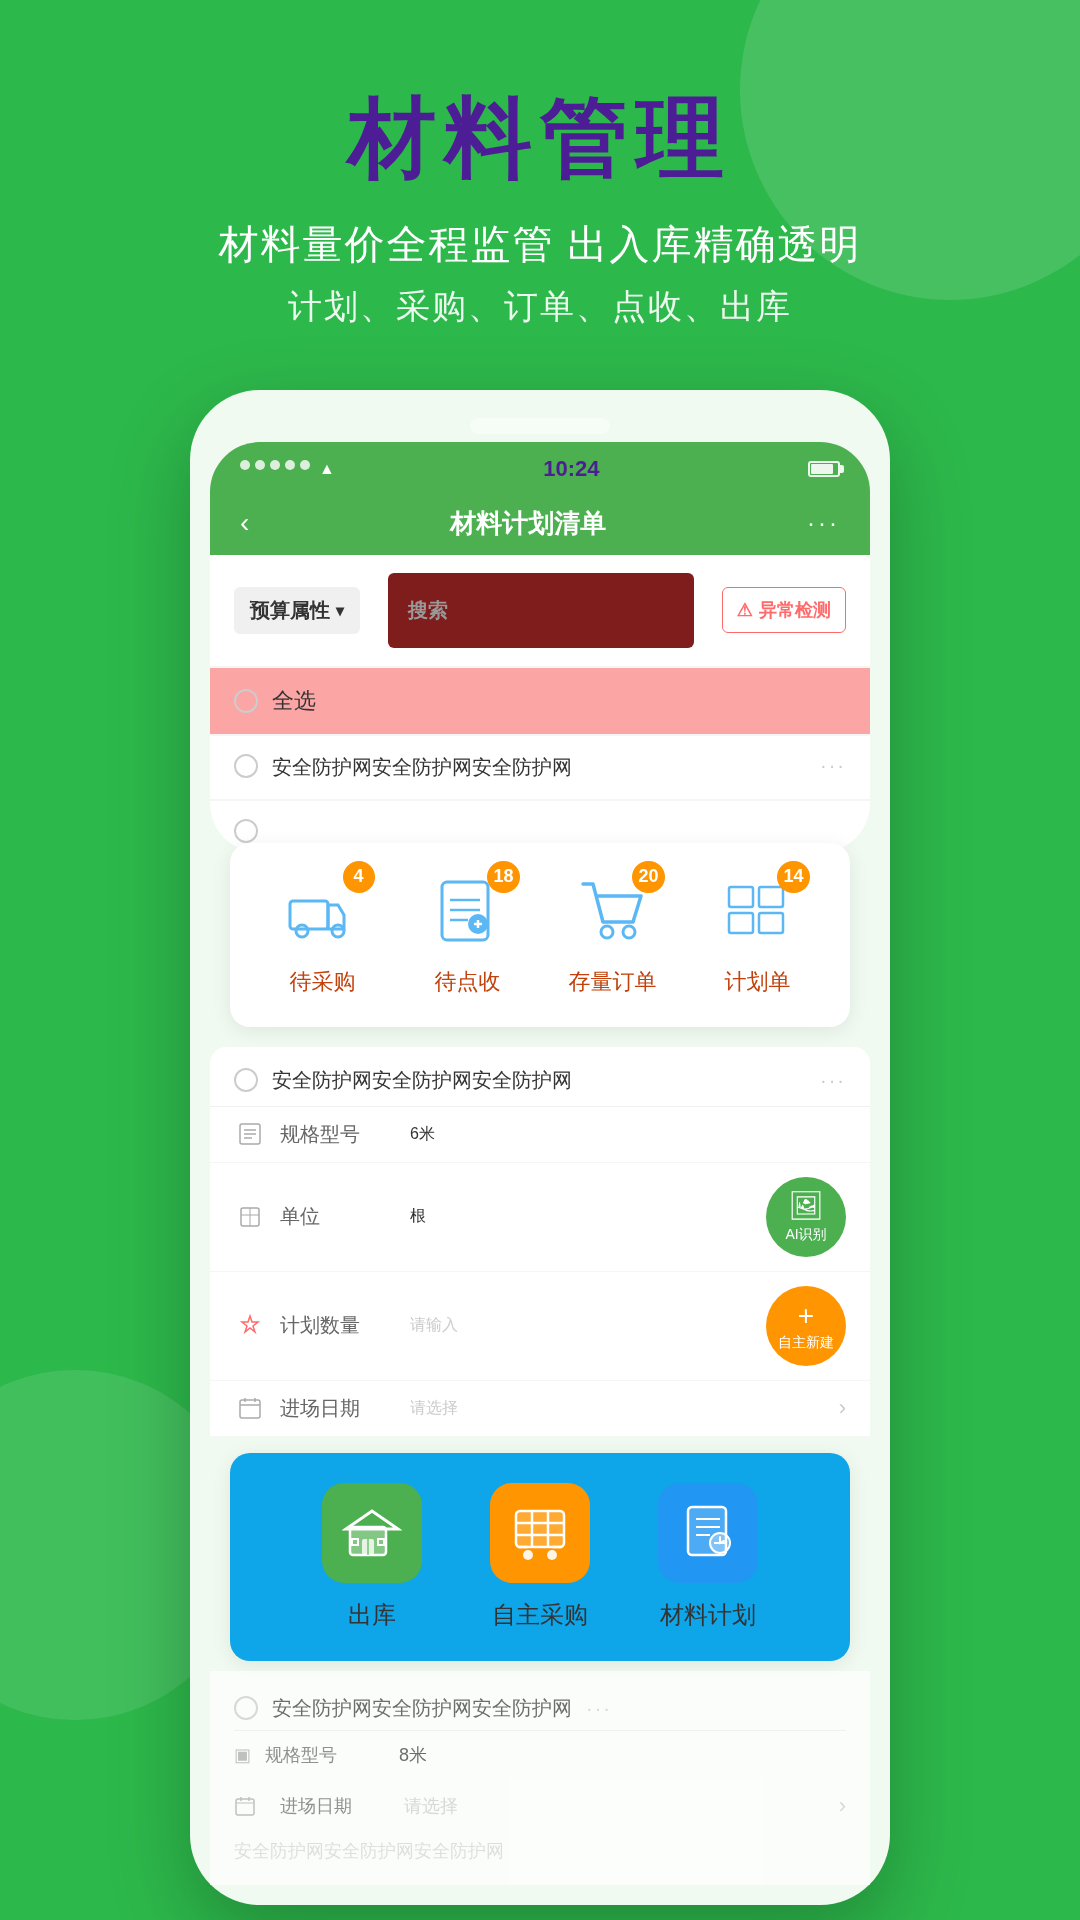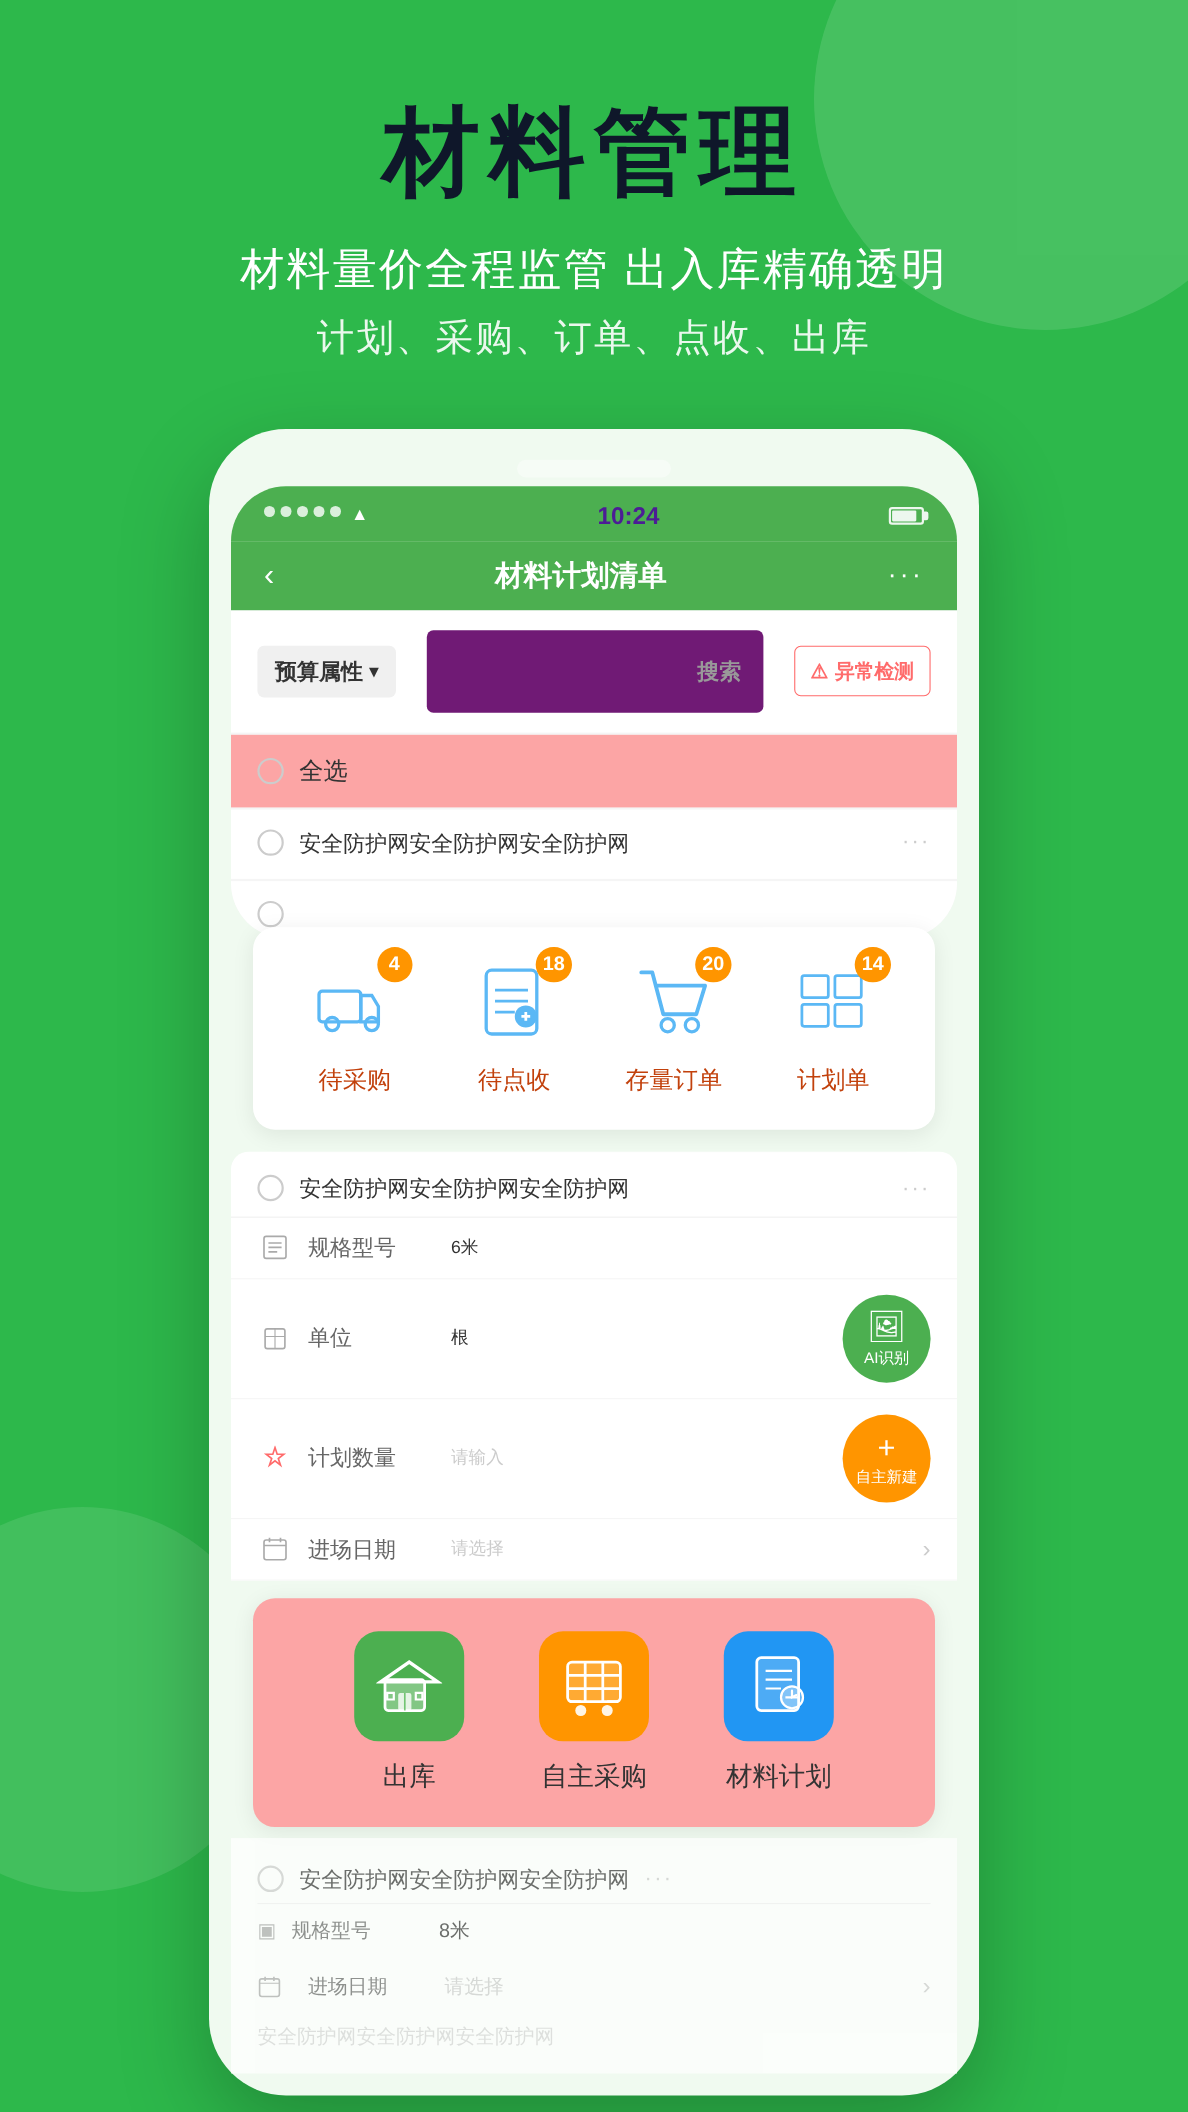--- a/index.html
+++ b/index.html
@@ -41,21 +41,21 @@
       position: relative;
       z-index: 2;
       text-align: center;
       padding-top: 90px;
       padding-bottom: 40px;
     }
 
     .main-title {
       font-size: 88px;
       font-weight: 900;
-      color: #0f172a;
+      color: #4c1d95;
       letter-spacing: 8px;
       line-height: 1.1;
       margin-bottom: 30px;
     }
 
     .subtitle-line1 {
       font-size: 40px;
       color: #fff;
       font-weight: 500;
       margin-bottom: 12px;
@@ -195,26 +195,26 @@
       gap: 6px;
       background: #f0f0f0;
       border-radius: 6px;
       padding: 10px 16px;
       font-size: 20px;
       color: #333;
     }
 
     .search-input-mock {
       flex: 1;
-      background: #701a75;
+      background: #7f1d1d;
       border-radius: 6px;
       padding: 24px 20px;
       font-size: 20px;
       color: #999;
-      text-align: right;
+      text-align: left;
     }
 
     .anomaly-btn {
       display: flex;
       align-items: center;
       gap: 6px;
       border: 1.5px solid #ff6b6b;
       border-radius: 6px;
       padding: 10px 14px;
       font-size: 18px;
@@ -404,21 +404,21 @@
       margin-left: auto;
     }
 
     .chevron-right {
       color: #ccc;
       font-size: 22px;
     }
 
     
     .bottom-panel {
-      background: #fca5a5;
+      background: #0ea5e9;
       border-radius: 20px;
       margin: 16px 20px 0;
       padding: 30px 58px;
       display: flex;
       justify-content: space-around;
       box-shadow: 0 4px 20px rgba(0,0,0,0.08);
     }
 
     .bottom-item {
       display: flex;

